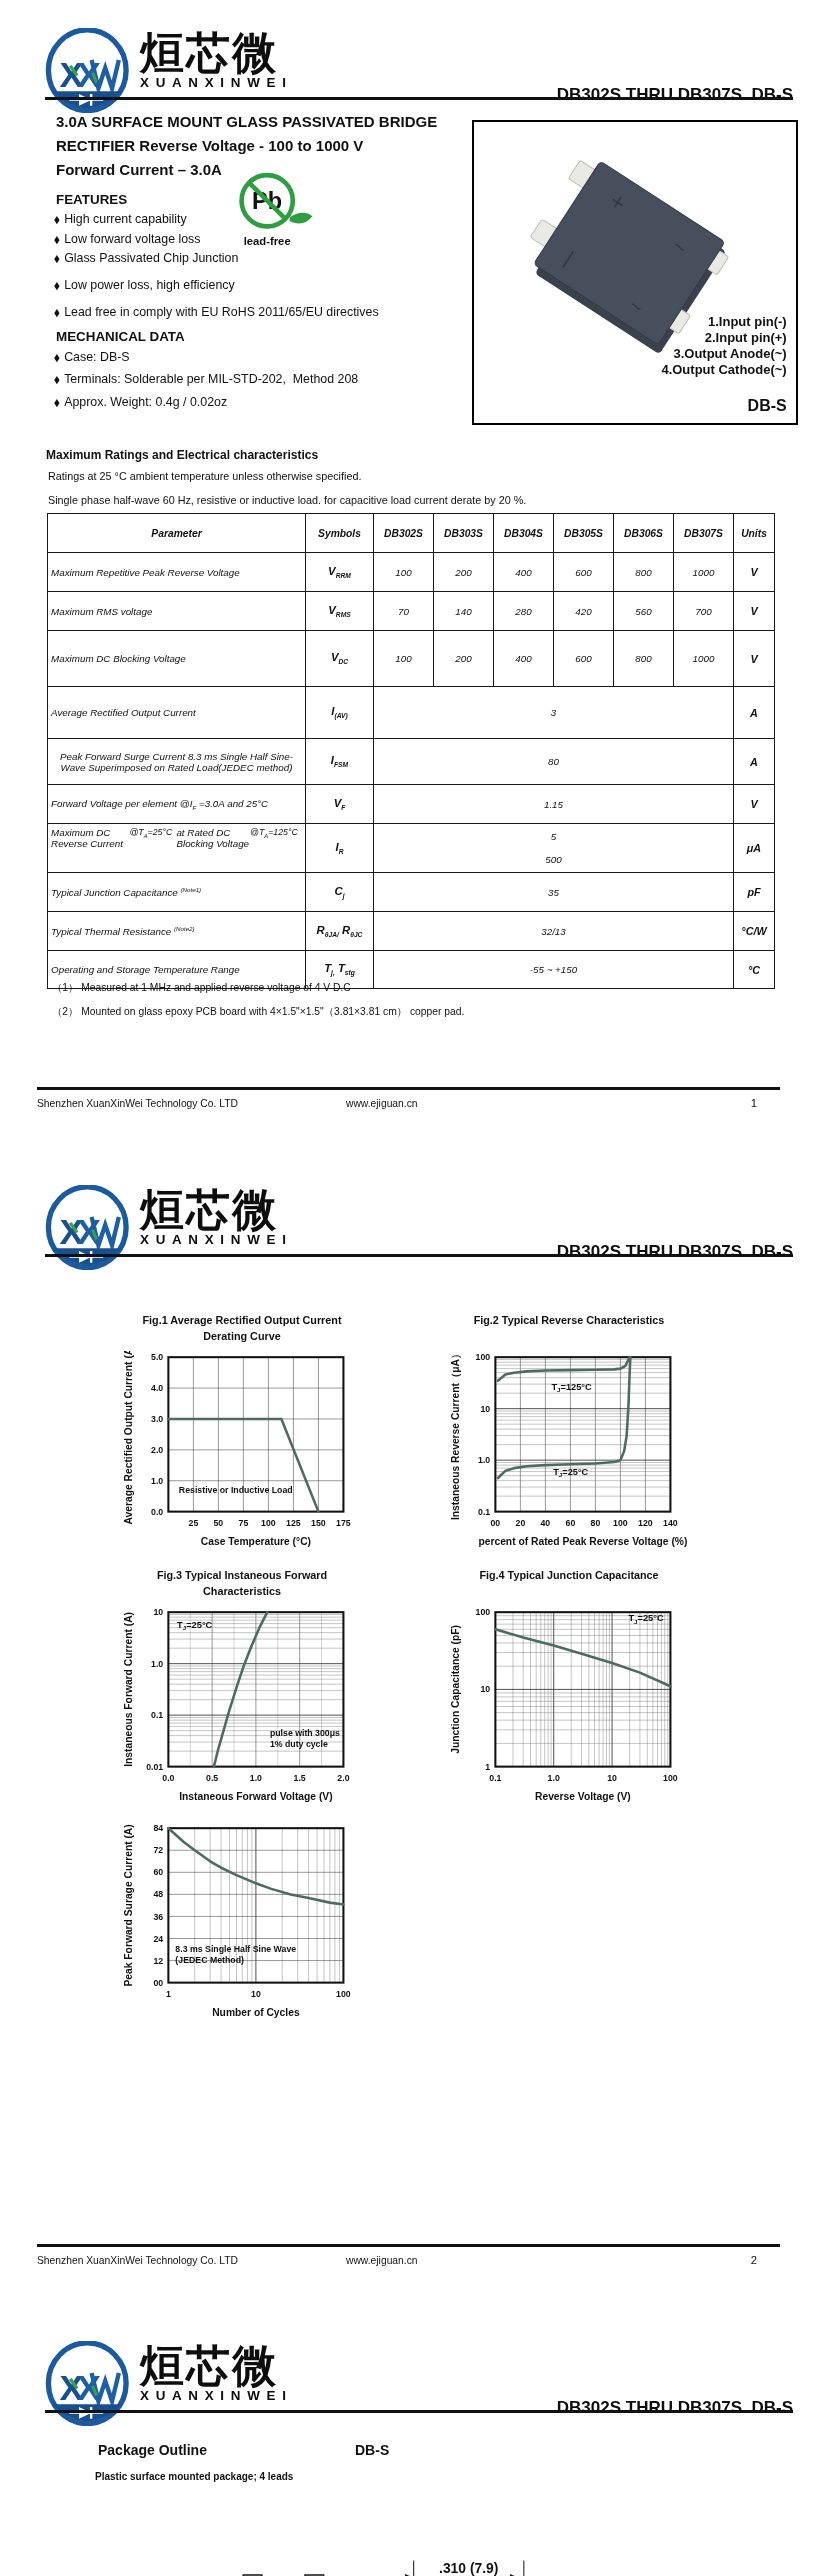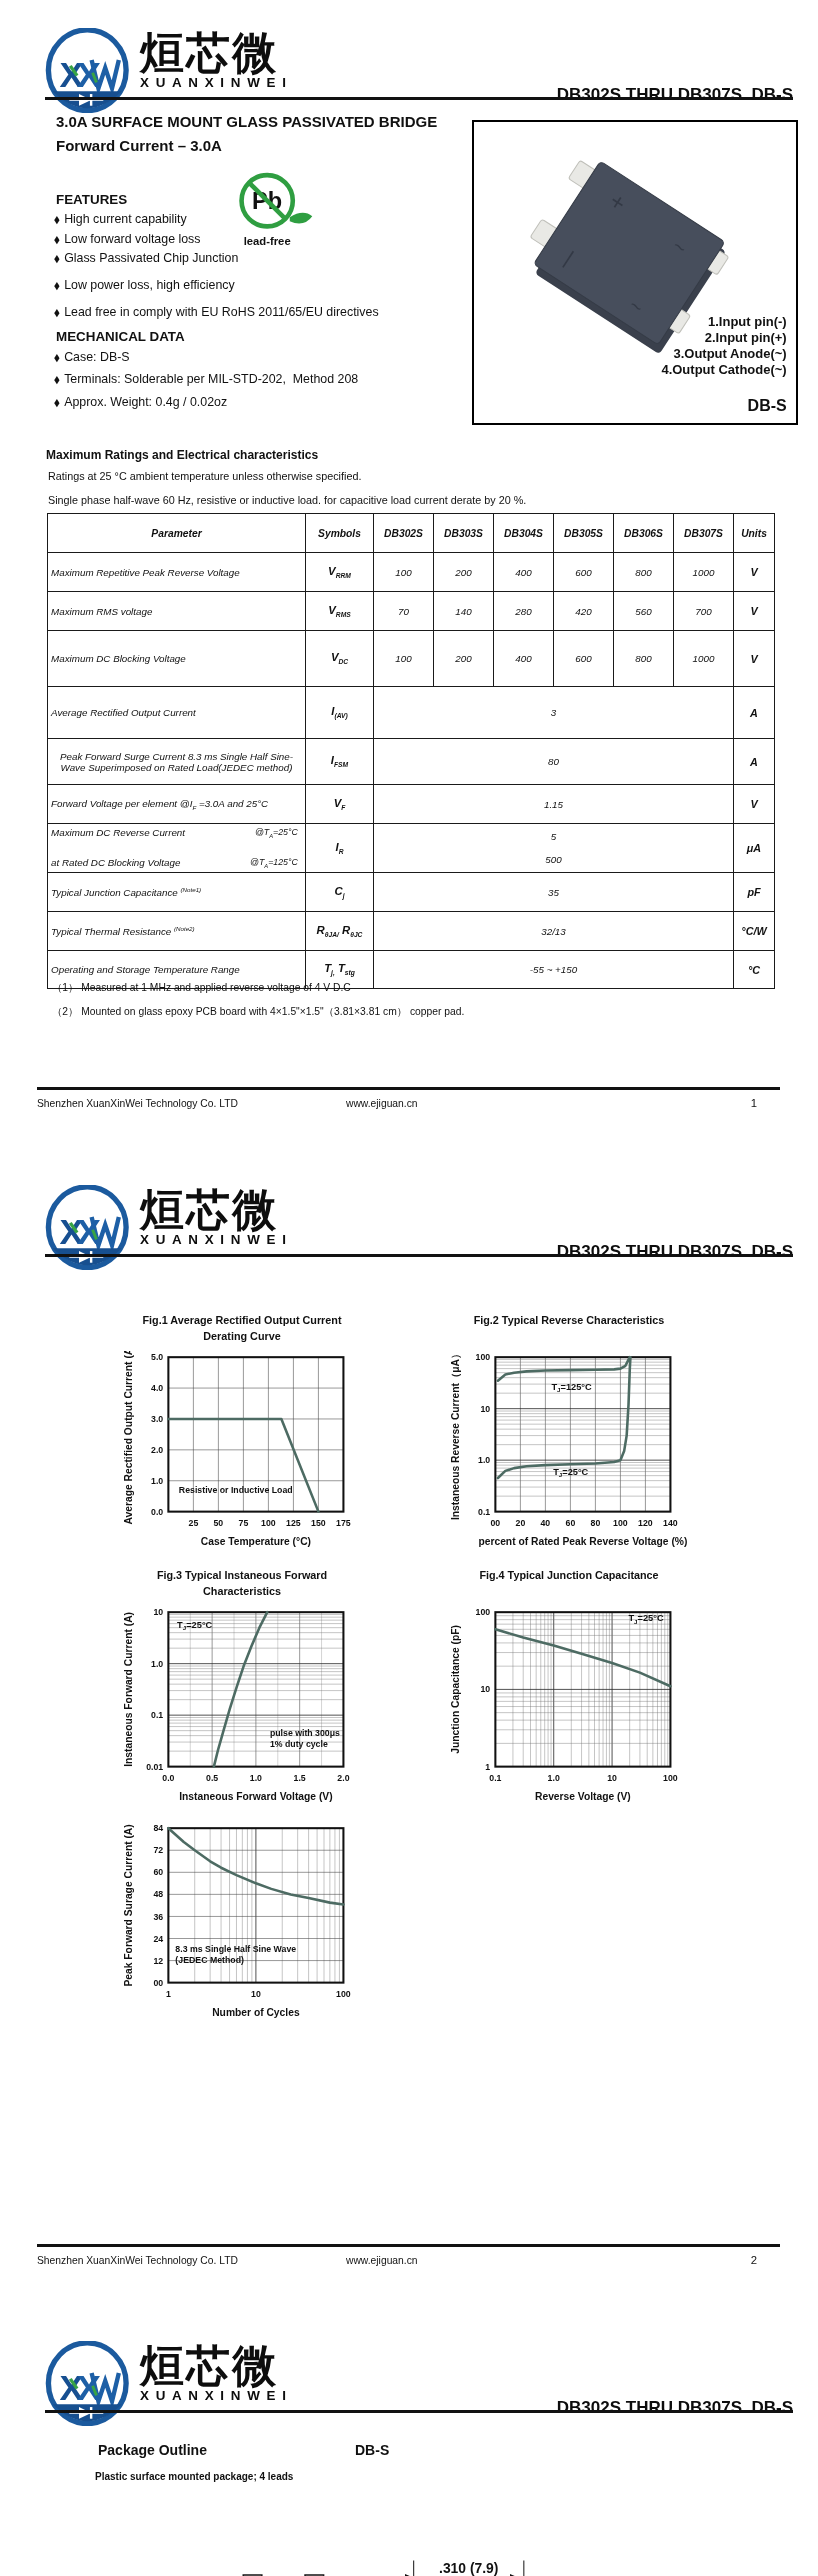--- a/index.html
+++ b/index.html
@@ -38,21 +38,21 @@
   table.ratings{position:absolute;left:47px;top:513px;width:725px;border-collapse:collapse;table-layout:fixed;font-size:9.8px;font-style:italic;}
   table.ratings th,table.ratings td{border:1px solid #1a1a1a;padding:0 3.1px;overflow:hidden;}
   table.ratings{border:1.5px solid #111;}
   table.ratings th{font-size:10.3px;font-weight:bold;text-align:center;}
   td.param{text-align:left;padding-left:6.2px;}
   td.param.center{text-align:center;}
   td.sym{text-align:center;font-weight:bold;font-size:11.3px;}
   td.sym sub{font-size:6.7px;}
   td.val{text-align:center;}
   td.unit{text-align:center;font-weight:bold;font-size:10.8px;}
-  .ir-wrap{display:flex;flex-direction:column;justify-content:space-between;height:42px;padding:2.1px 0;}
+  .ir-wrap{display:flex;flex-direction:row;justify-content:space-between;height:42px;padding:2.1px 0;}
   .ir-line{display:flex;justify-content:space-between;padding-right:4.1px;}
   .cond{font-size:8.8px;}
   .cond sub{font-size:5.7px;}
   .stack{display:flex;flex-direction:column;justify-content:space-around;height:46px;}
   sup.note-ref{font-size:6.2px;}
   .tbl-note{position:absolute;left:52px;font-size:10.3px;font-weight:400;}
 
   
   .figure{position:absolute;width:294px;text-align:center;}
   .fig-title{height:39px;font-size:10.8px;font-weight:bold;line-height:16px;}
@@ -92,20 +92,21 @@
       <div class="brand">
         <div class="brand-cn">烜芯微</div>
         <div class="brand-en">XUANXINWEI</div>
       </div>
       <div class="doc-title">DB302S THRU DB307S  DB-S</div>
     </div>
     <div class="header-rule"></div>
 
     <div class="headline">
       <div>3.0A SURFACE MOUNT GLASS PASSIVATED BRIDGE</div>
+      <div>RECTIFIER Reverse Voltage - 100 to 1000 V</div>
       <div>Forward Current – 3.0A</div>
     </div>
 
     <div class="section-title" style="left:56px;top:192px;">FEATURES</div>
     <div class="feat" style="top:212px;"><span class="bullet">◆</span><span>High current capability</span></div>
     <div class="feat" style="top:232px;"><span class="bullet">◆</span><span>Low forward voltage loss</span></div>
     <div class="feat" style="top:251px;"><span class="bullet">◆</span><span>Glass Passivated Chip Junction</span></div>
     <div class="feat" style="top:278px;"><span class="bullet">◆</span><span>Low power loss, high efficiency</span></div>
     <div class="feat" style="top:305px;"><span class="bullet">◆</span><span>Lead free in comply with EU RoHS 2011/65/EU directives</span></div>
 

